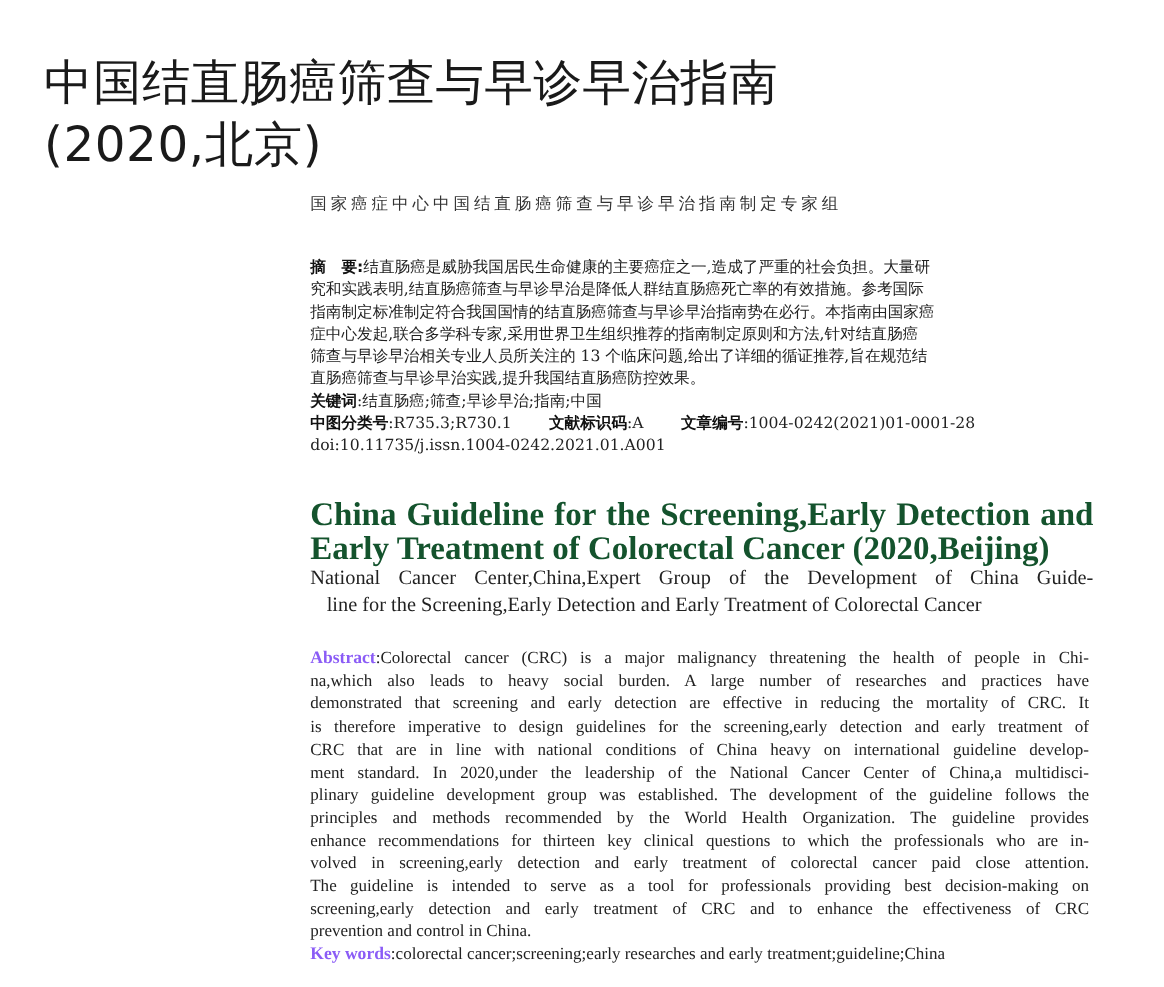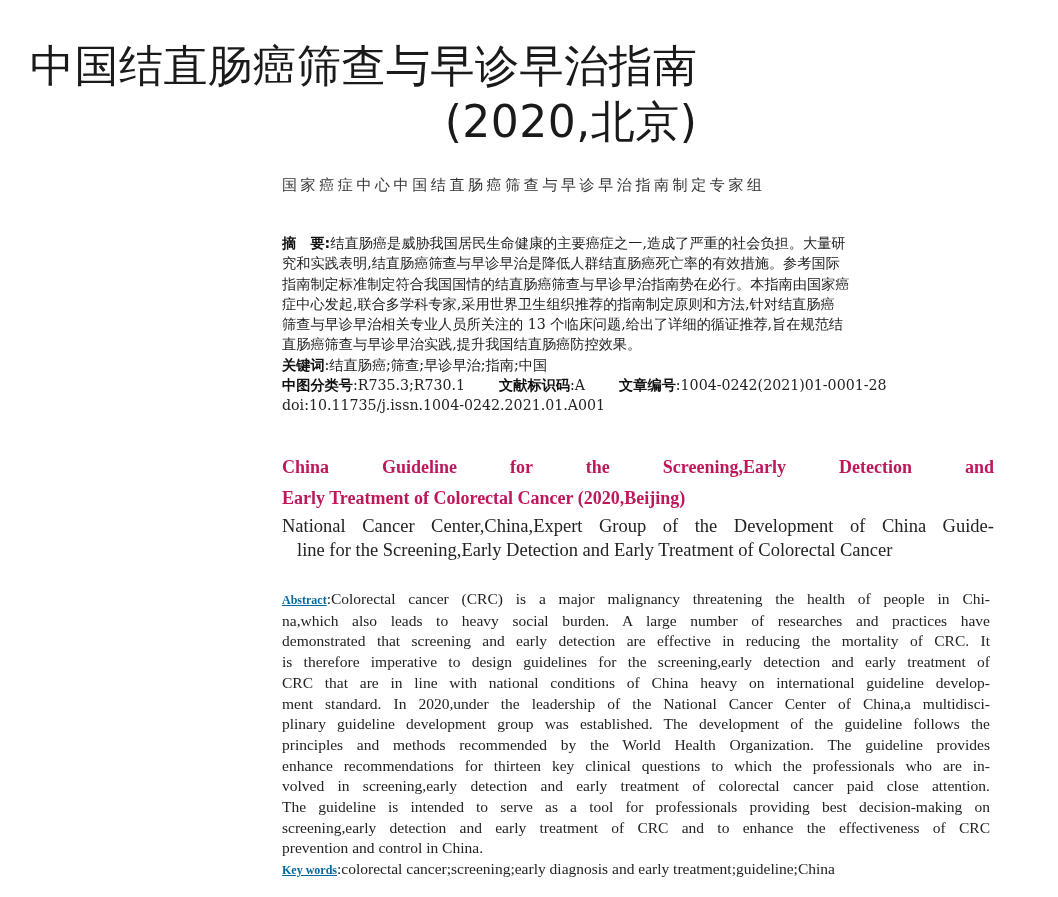--- a/index.html
+++ b/index.html
@@ -18,22 +18,21 @@
     .title-cn {
       position: absolute;
       left: 30px;
       top: 38px;
       font-family: "DejaVu Sans", "Liberation Sans", sans-serif;
       font-size: 44px;
       line-height: 56px;
       font-weight: normal;
       color: #1a1a1a;
       letter-spacing: 0.5px;
-      margin: 0;
-      text-align: right;
+      margin: 10px;
     }
     .title-cn span { display: block; }
     .authors-cn {
       position: absolute;
       left: 282px;
       top: 176px;
       font-family: "DejaVu Serif", "Liberation Serif", serif;
       font-size: 15px;
       letter-spacing: 3.6px;
       color: #333;
@@ -59,23 +58,23 @@
       white-space: nowrap;
     }
     .meta-line .gap { display: inline-block; width: 34px; }
     .en-title {
       position: absolute;
       left: 282px;
       top: 452px;
       width: 712px;
       font-family: "Liberation Serif", "DejaVu Serif", serif;
       font-weight: bold;
-      font-size: 18px;
+      font-size: 30px;
       line-height: 31px;
-      color: #be185d;
+      color: #14532d;
       margin: 0;
     }
     .en-title .line1 {
       display: block;
       text-align: justify;
       text-align-last: justify;
     }
     .en-title .line2 { display: block; }
     .en-authors {
       position: absolute;
@@ -106,23 +105,22 @@
     }
     .en-abstract .j {
       display: block;
       text-align: justify;
       text-align-last: justify;
       white-space: nowrap;
     }
     .en-abstract .l { display: block; white-space: nowrap; }
     .en-abstract .lbl {
       font-weight: bold;
-      color: #0369a1;
-      font-size: 12px;
-      text-decoration: underline;
+      color: #8b5cf6;
+      font-size: 16px;
     }
   </style>
 </head>
 <body>
 
 <h1 class="title-cn">
   <span>中国结直肠癌筛查与早诊早治指南</span>
   <span>(2020,北京)</span>
 </h1>
 
@@ -157,14 +155,14 @@
   <span class="j">is therefore imperative to design guidelines for the screening,early detection and early treatment of</span>
   <span class="j">CRC that are in line with national conditions of China heavy on international guideline develop-</span>
   <span class="j">ment standard. In 2020,under the leadership of the National Cancer Center of China,a multidisci-</span>
   <span class="j">plinary guideline development group was established. The development of the guideline follows the</span>
   <span class="j">principles and methods recommended by the World Health Organization. The guideline provides</span>
   <span class="j">enhance recommendations for thirteen key clinical questions to which the professionals who are in-</span>
   <span class="j">volved in screening,early detection and early treatment of colorectal cancer paid close attention.</span>
   <span class="j">The guideline is intended to serve as a tool for professionals providing best decision-making on</span>
   <span class="j">screening,early detection and early treatment of CRC and to enhance the effectiveness of CRC</span>
   <span class="l">prevention and control in China.</span>
-  <span class="l"><span class="lbl">Key words</span><span>:</span><span>colorectal cancer;screening;early diagnosis and early treatment;guideline;China</span></span>
+  <span class="l"><span class="lbl">Key words</span><span>:</span><span>colorectal cancer;screening;early researches and early treatment;guideline;China</span></span>
 </div>
 
 </body></html>

